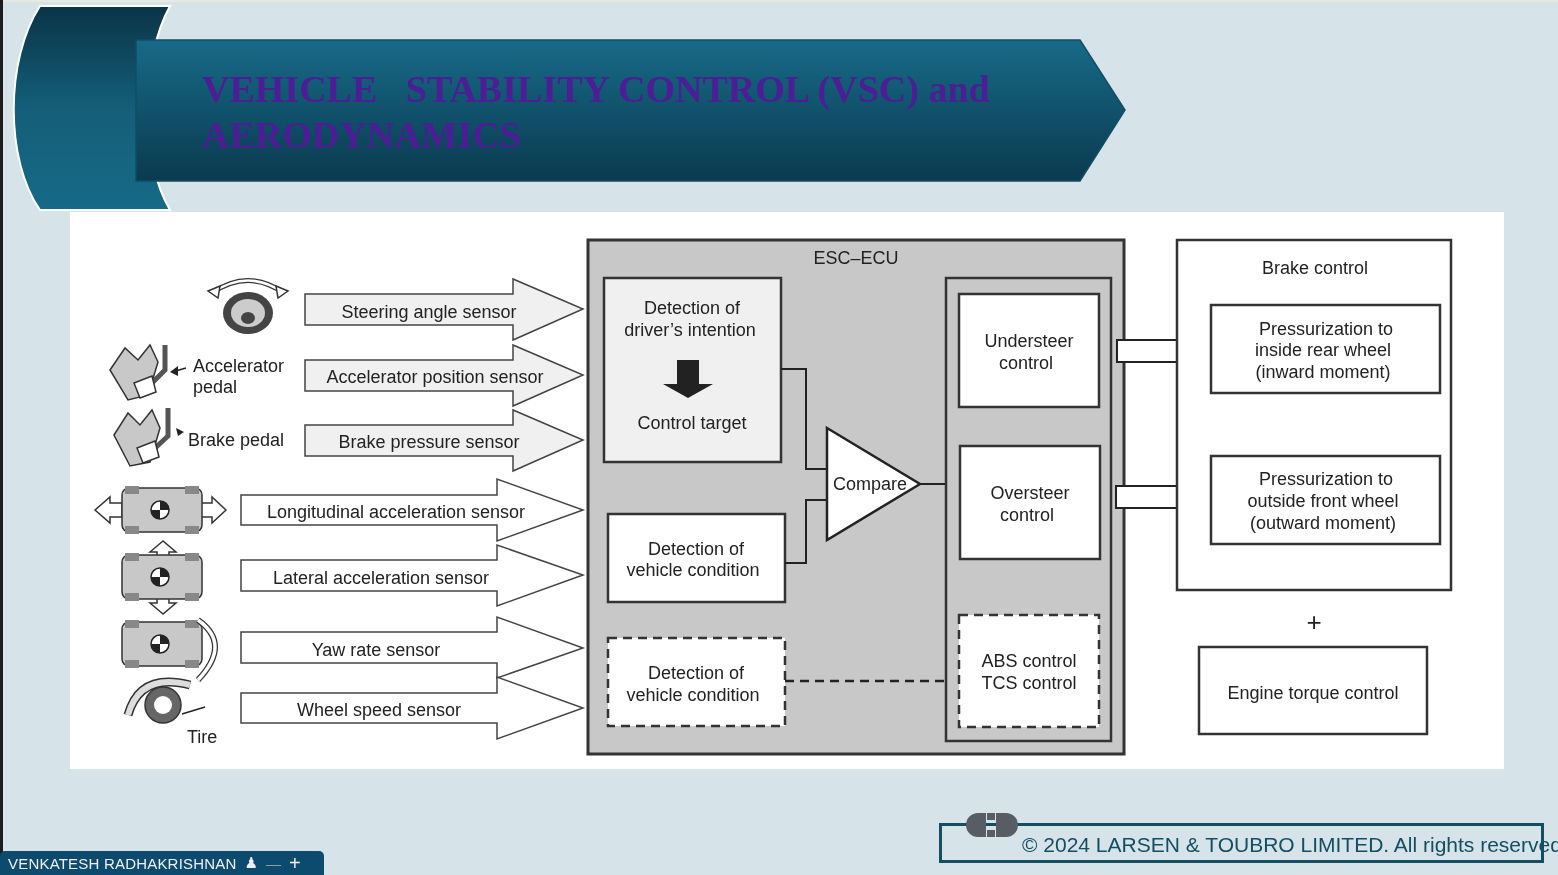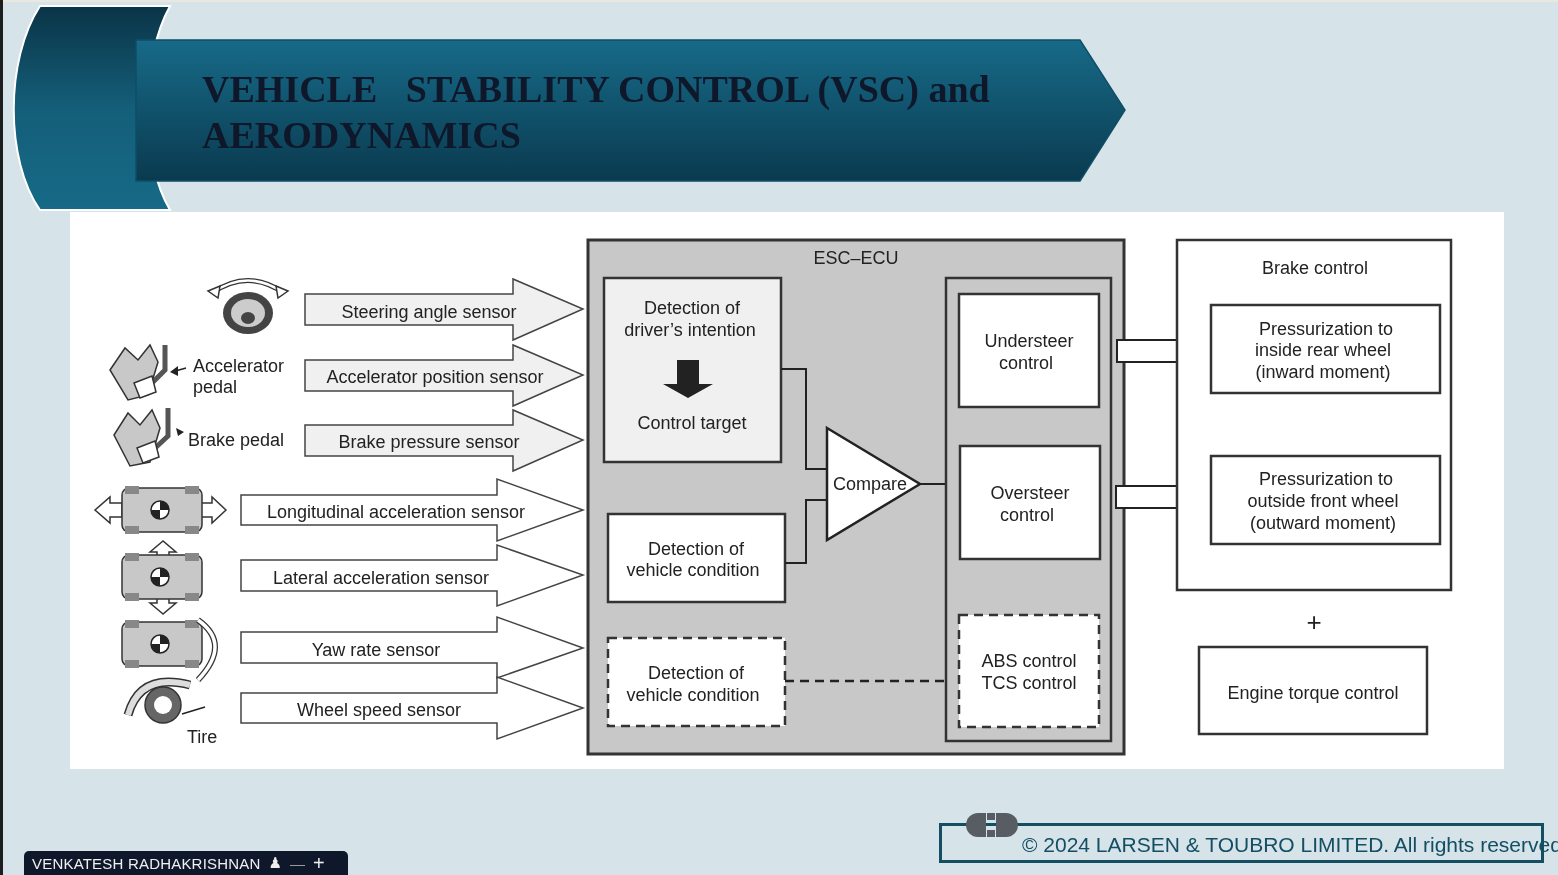--- a/index.html
+++ b/index.html
@@ -1,26 +1,26 @@
 <!DOCTYPE html>
 <html><head>
 <meta charset="utf-8">
 <style>
   html, body { margin:0; padding:0; }
   body { width:1558px; height:875px; background:#d6e3e9; position:relative; overflow:hidden; font-family:"Liberation Sans", sans-serif; }
   .left-edge { position:absolute; left:0; top:0; width:3px; height:875px; background:#1d1d1d; }
   .top-edge { position:absolute; left:0; top:0; width:1558px; height:2px; background:#e8e8e0; }
   .title-svg { position:absolute; left:0; top:0; }
-  .title-text { position:absolute; left:202px; top:66px; font-family:"Liberation Serif", serif; font-weight:bold; color:#0f172a; font-size:38px; line-height:46px; white-space:pre; }
+  .title-text { position:absolute; left:202px; top:66px; font-family:"Liberation Serif", serif; font-weight:bold; color:#4c1d95; font-size:38px; line-height:46px; white-space:pre; }
   .diagram { position:absolute; left:70px; top:212px; width:1434px; height:557px; background:#fff; }
   .diagram svg text { font-family:"Liberation Sans", sans-serif; fill:#222; }
   .footer-box { position:absolute; left:939px; top:823px; width:605px; height:40px; border:3px solid #134e63; box-sizing:border-box; }
   .footer-text { position:absolute; left:1022px; top:833px; font-family:"Liberation Sans", sans-serif; font-size:21px; color:#134e63; white-space:nowrap; }
   .plug-icon { position:absolute; left:962px; top:811px; }
-  .presenter { position:absolute; left:24px; top:851px; width:324px; height:24px; background:#0f172a; border-radius:5px 5px 0 0; color:#f0f0f0; font-size:15px; display:flex; align-items:center; padding-left:8px; box-sizing:border-box; }
+  .presenter { position:absolute; left:0; top:851px; width:324px; height:24px; background:#0c4a6e; border-radius:5px 5px 0 0; color:#f0f0f0; font-size:15px; display:flex; align-items:center; padding-left:8px; box-sizing:border-box; }
   .presenter .name { letter-spacing:0.2px; }
   .presenter .ic { margin-left:8px; font-size:15px; color:#eee; }
 </style>
 </head>
 <body>
 
 <div class="top-edge"></div>
 <div class="left-edge"></div>
 
 <svg class="title-svg" width="1140" height="215">

